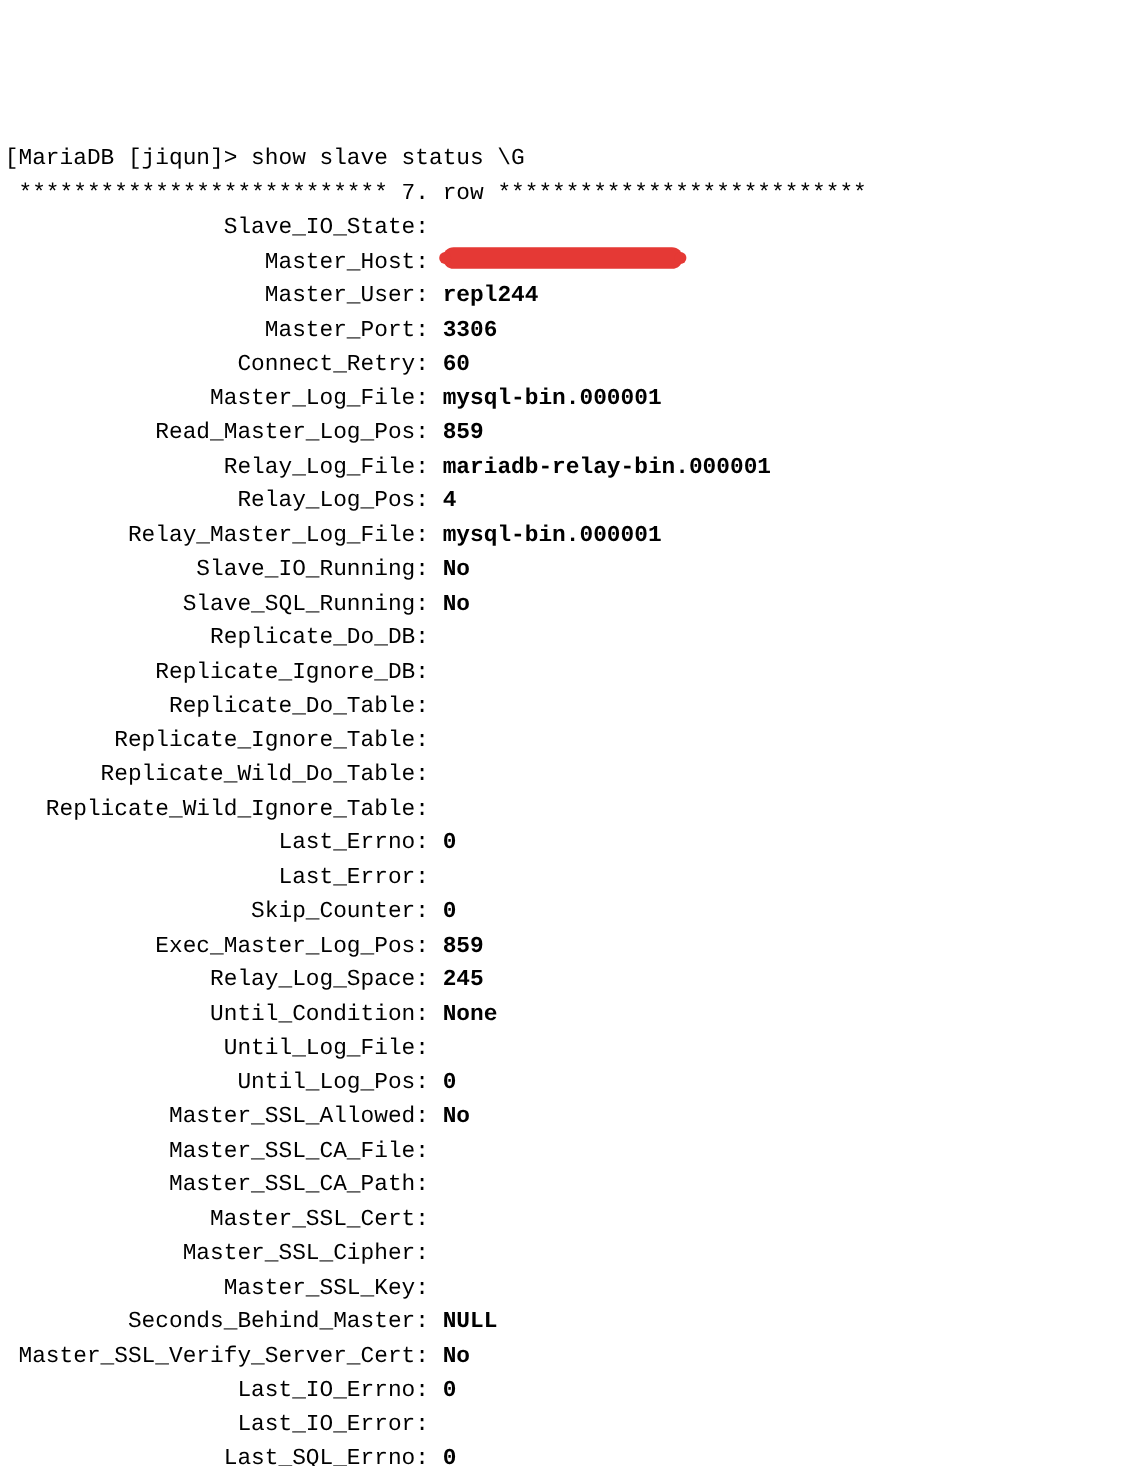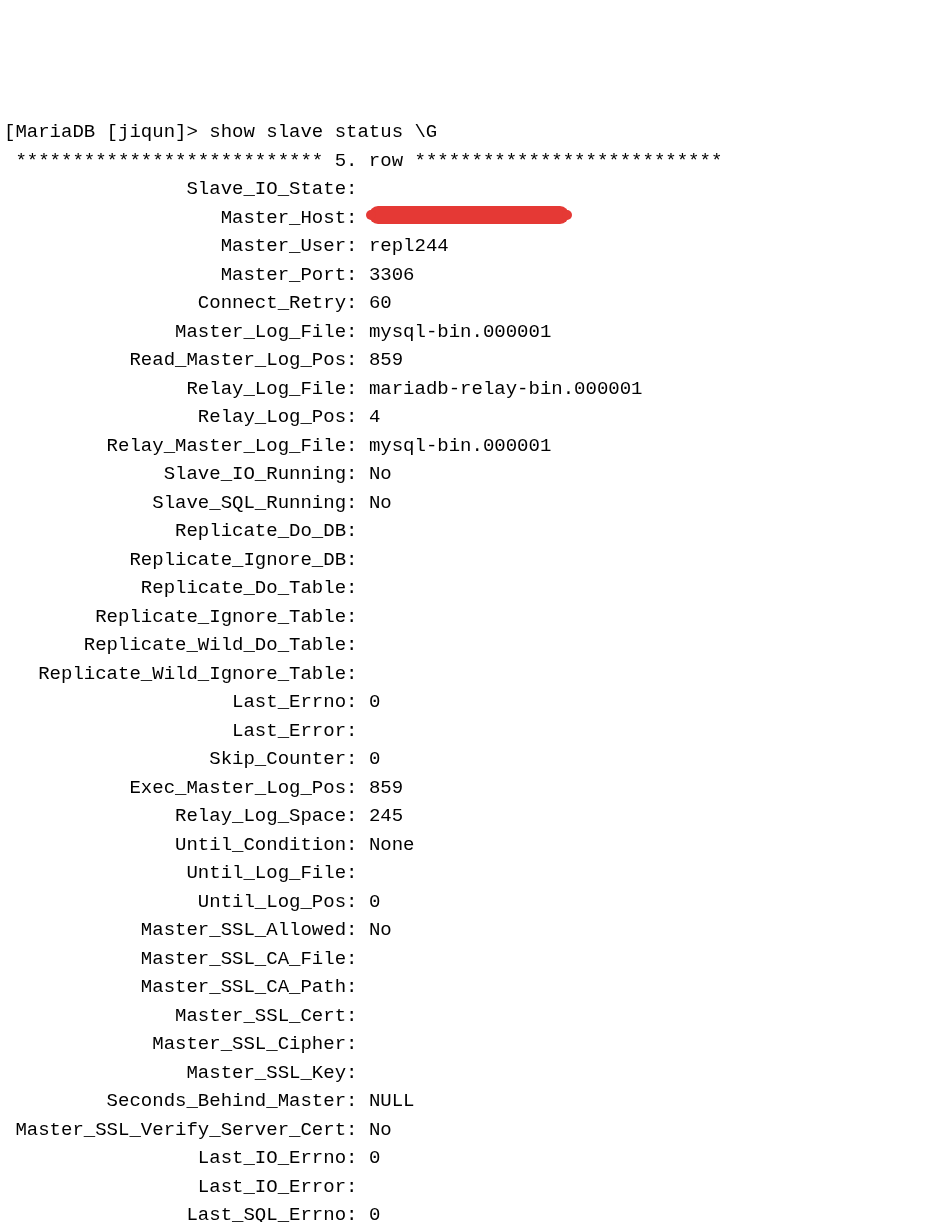--- a/index.html
+++ b/index.html
@@ -13,20 +13,21 @@
       white-space: pre;
     }
     .row {
       display: block;
     }
     .sep {
       display: inline;
     }
     .value {
       display: inline;
+      font-weight: bold;
     }
     .redacted {
       display: inline-block;
       width: 200px;
       height: 18px;
       background: #e53935;
       border-radius: 9px;
       vertical-align: middle;
       position: relative;
       top: -2px;
@@ -48,18 +49,18 @@
       right: -3px;
       top: 4px;
     }
   </style>
 </head>
 <body>
 
 
 
 <div><span>[MariaDB [jiqun]&gt; show slave status \G</span>
-<span><span> *************************** </span><span>5. row</span><span> ***************************</span></span>
+<span><span> *************************** </span><span>7. row</span><span> ***************************</span></span>
 <div id="fields-container"><span class="row"><span>                Slave_IO_State</span><span class="sep">: </span><span class="value"></span></span><span class="row"><span>                   Master_Host</span><span class="sep">: </span><span class="redacted"></span></span><span class="row"><span>                   Master_User</span><span class="sep">: </span><span class="value">repl244</span></span><span class="row"><span>                   Master_Port</span><span class="sep">: </span><span class="value">3306</span></span><span class="row"><span>                 Connect_Retry</span><span class="sep">: </span><span class="value">60</span></span><span class="row"><span>               Master_Log_File</span><span class="sep">: </span><span class="value">mysql-bin.000001</span></span><span class="row"><span>           Read_Master_Log_Pos</span><span class="sep">: </span><span class="value">859</span></span><span class="row"><span>                Relay_Log_File</span><span class="sep">: </span><span class="value">mariadb-relay-bin.000001</span></span><span class="row"><span>                 Relay_Log_Pos</span><span class="sep">: </span><span class="value">4</span></span><span class="row"><span>         Relay_Master_Log_File</span><span class="sep">: </span><span class="value">mysql-bin.000001</span></span><span class="row"><span>              Slave_IO_Running</span><span class="sep">: </span><span class="value">No</span></span><span class="row"><span>             Slave_SQL_Running</span><span class="sep">: </span><span class="value">No</span></span><span class="row"><span>               Replicate_Do_DB</span><span class="sep">: </span><span class="value"></span></span><span class="row"><span>           Replicate_Ignore_DB</span><span class="sep">: </span><span class="value"></span></span><span class="row"><span>            Replicate_Do_Table</span><span class="sep">: </span><span class="value"></span></span><span class="row"><span>        Replicate_Ignore_Table</span><span class="sep">: </span><span class="value"></span></span><span class="row"><span>       Replicate_Wild_Do_Table</span><span class="sep">: </span><span class="value"></span></span><span class="row"><span>   Replicate_Wild_Ignore_Table</span><span class="sep">: </span><span class="value"></span></span><span class="row"><span>                    Last_Errno</span><span class="sep">: </span><span class="value">0</span></span><span class="row"><span>                    Last_Error</span><span class="sep">: </span><span class="value"></span></span><span class="row"><span>                  Skip_Counter</span><span class="sep">: </span><span class="value">0</span></span><span class="row"><span>           Exec_Master_Log_Pos</span><span class="sep">: </span><span class="value">859</span></span><span class="row"><span>               Relay_Log_Space</span><span class="sep">: </span><span class="value">245</span></span><span class="row"><span>               Until_Condition</span><span class="sep">: </span><span class="value">None</span></span><span class="row"><span>                Until_Log_File</span><span class="sep">: </span><span class="value"></span></span><span class="row"><span>                 Until_Log_Pos</span><span class="sep">: </span><span class="value">0</span></span><span class="row"><span>            Master_SSL_Allowed</span><span class="sep">: </span><span class="value">No</span></span><span class="row"><span>            Master_SSL_CA_File</span><span class="sep">: </span><span class="value"></span></span><span class="row"><span>            Master_SSL_CA_Path</span><span class="sep">: </span><span class="value"></span></span><span class="row"><span>               Master_SSL_Cert</span><span class="sep">: </span><span class="value"></span></span><span class="row"><span>             Master_SSL_Cipher</span><span class="sep">: </span><span class="value"></span></span><span class="row"><span>                Master_SSL_Key</span><span class="sep">: </span><span class="value"></span></span><span class="row"><span>         Seconds_Behind_Master</span><span class="sep">: </span><span class="value">NULL</span></span><span class="row"><span> Master_SSL_Verify_Server_Cert</span><span class="sep">: </span><span class="value">No</span></span><span class="row"><span>                 Last_IO_Errno</span><span class="sep">: </span><span class="value">0</span></span><span class="row"><span>                 Last_IO_Error</span><span class="sep">: </span><span class="value"></span></span><span class="row"><span>                Last_SQL_Errno</span><span class="sep">: </span><span class="value">0</span></span></div>
 </div>
 
 
 
 
 </body></html>

